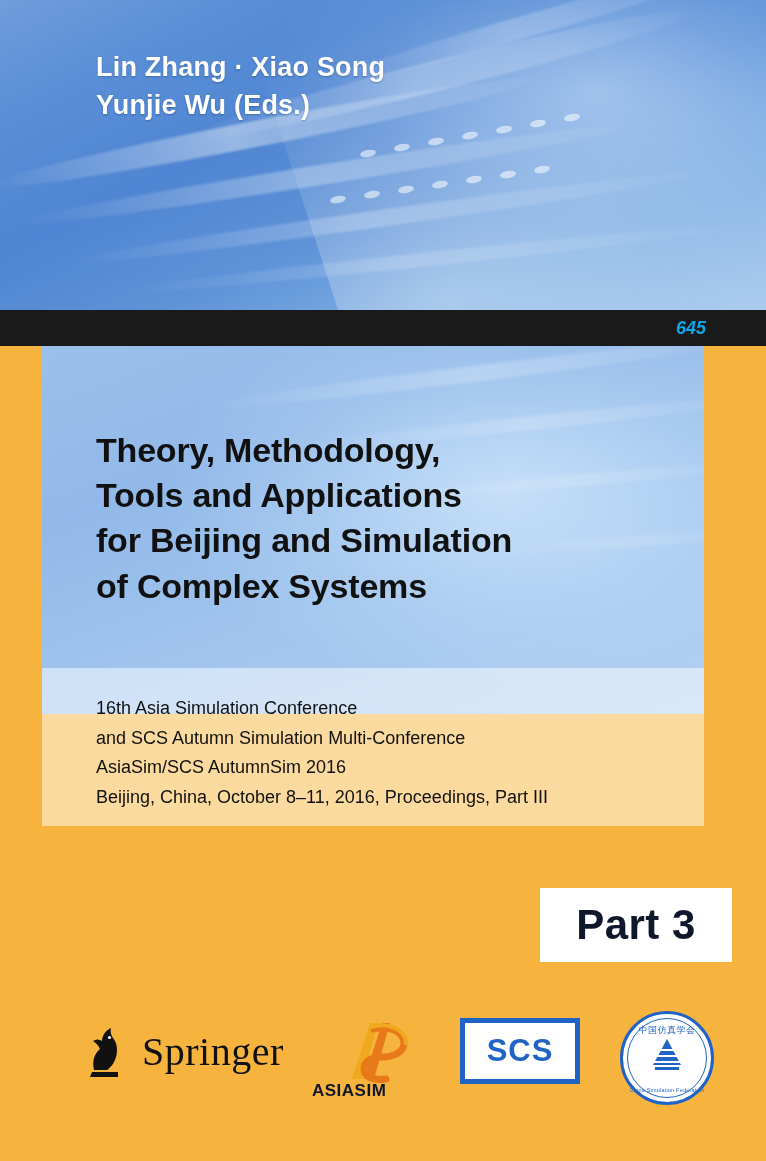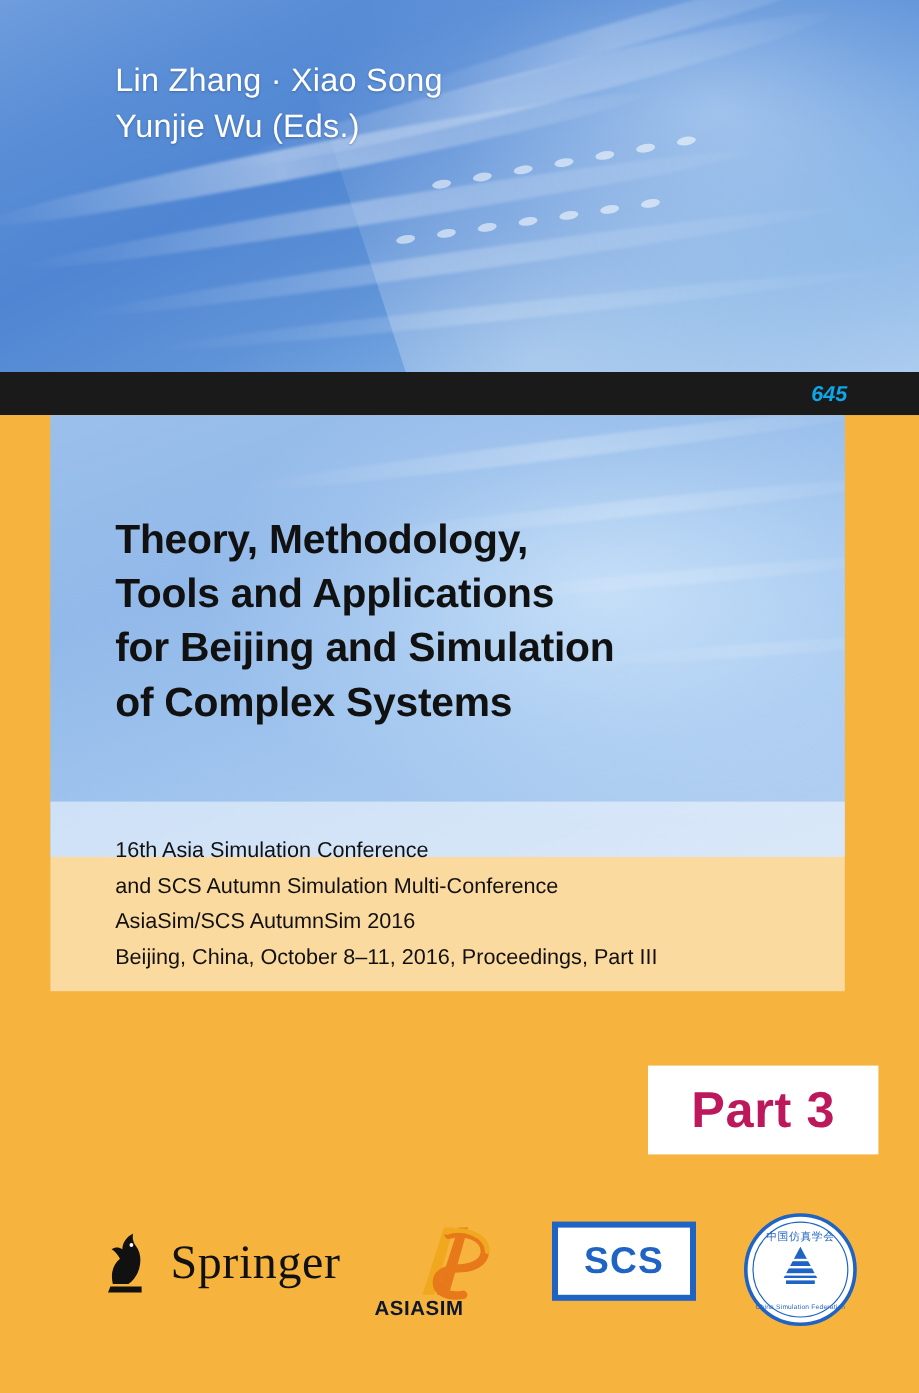--- a/index.html
+++ b/index.html
@@ -56,21 +56,21 @@
     transform: rotate(-10deg);
   }
 
   
   .authors {
     position: absolute;
     left: 96px;
     top: 48px;
     color: #ffffff;
     font-size: 27px;
-    font-weight: normal;
+    font-weight: bold;
     line-height: 1.42;
     letter-spacing: .2px;
     text-shadow: 0 1px 2px rgba(20,50,90,0.35);
   }
   .authors div { white-space: pre; }
 
   
   .series-bar {
     position: absolute;
     left: 0; top: 310px;
@@ -162,21 +162,21 @@
   .part-badge {
     position: absolute;
     right: 34px; top: 888px;
     width: 192px; height: 74px;
     background: #ffffff;
     display: flex;
     align-items: center;
     justify-content: center;
   }
   .part-badge span {
-    color: #be185d;
+    color: #0f172a;
     font-size: 42px;
     font-weight: bold;
     letter-spacing: .5px;
   }
 
   
   .logos {
     position: absolute;
     left: 0; top: 1005px;
     width: 766px; height: 110px; padding-left: 28px;

